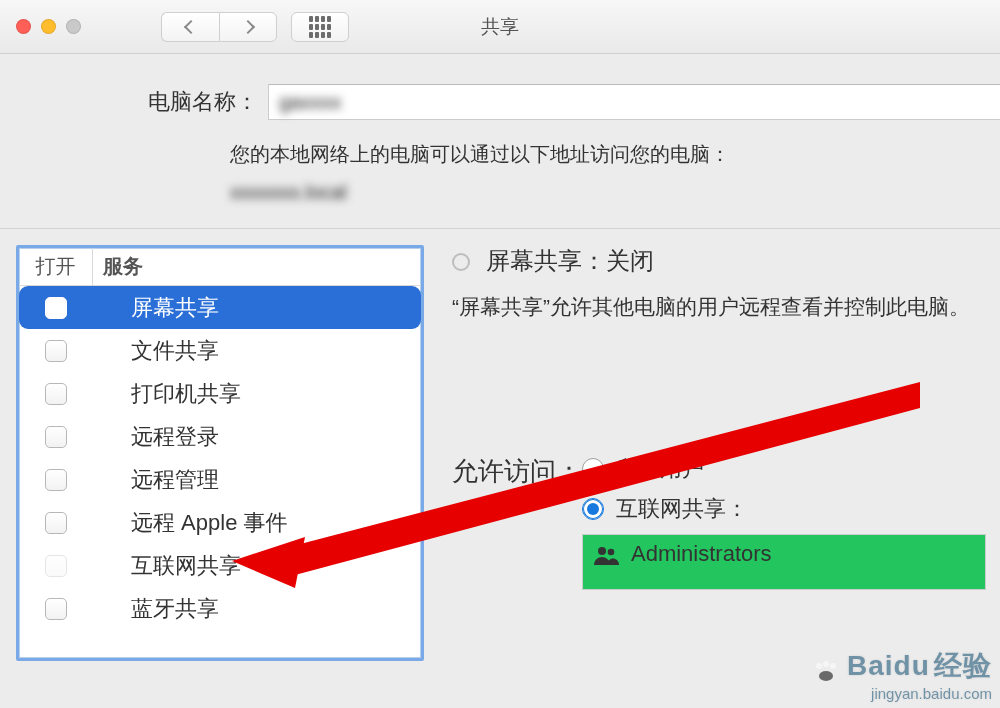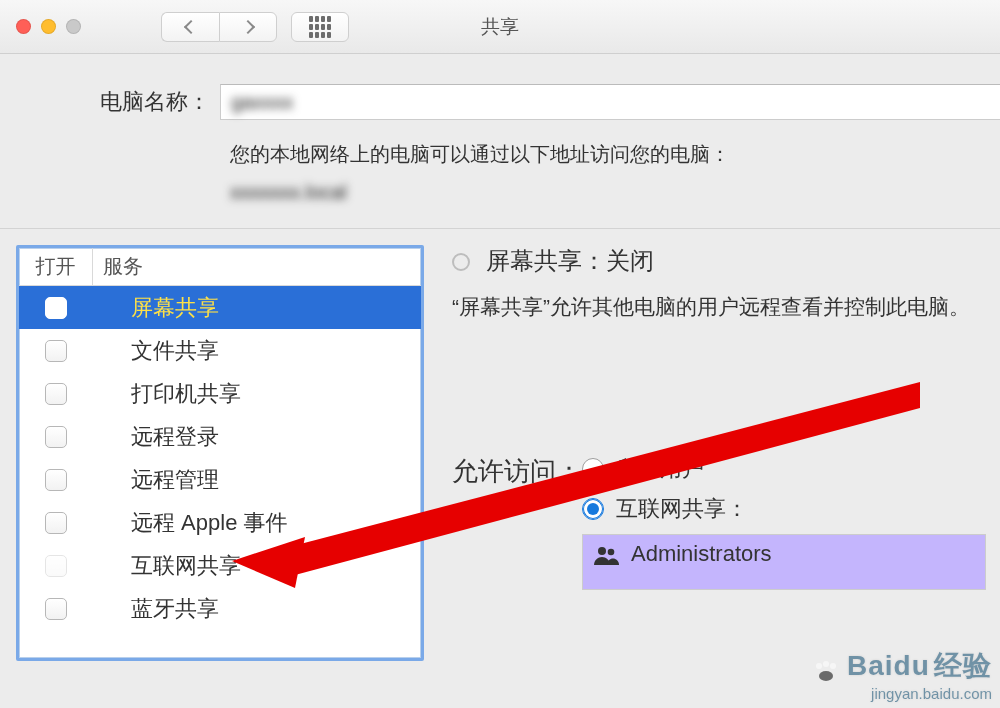--- a/index.html
+++ b/index.html
@@ -18,54 +18,54 @@
   .segpair .segbtn:last-child { border-top-left-radius:0; border-bottom-left-radius:0;}
   .chev { width:10px; height:10px; border-left:2px solid #8a8a8a; border-bottom:2px solid #8a8a8a; }
   .chev.left { transform: rotate(45deg); }
   .chev.right{ transform: rotate(-135deg); }
   .grid9 { width:22px; height:22px; display:grid; grid-template-columns:repeat(4,1fr); grid-template-rows:repeat(3,1fr); gap:2px;}
   .grid9 span{ background:#6c6c6c; border-radius:1px;}
   .wtitle { position:absolute; left:0; right:0; text-align:center; font-size:19px; color:#555; pointer-events:none; }
   
   .upper { padding: 30px 0 20px 0; }
   .row1 { display:flex; align-items:center; }
-  .lbl-cname { width:220px; text-align:right; font-size:22px; color:#333; padding-right:10px; }
+  .lbl-cname { width:220px; text-align:right; font-size:22px; color:#333; padding-right:10px;margin-left:48px; }
   .cname-field { flex:1; margin-right:0; height:36px; border:1px solid #ccc; border-top-color:#bbb; background:#fff; display:flex; align-items:center; padding:0 10px; font-size:20px; color:#444; border-right:none;}
   .blur { filter: blur(4px); color:#222; font-family: Arial; letter-spacing:0px;}
   .hint-block { margin-left:230px; margin-top:18px; font-size:20px; color:#333; line-height:1.6;}
   .addr { margin-top:6px; }
   
   .hr { border:none; border-top:1px solid #d3d3d3; }
   
   .lower { display:flex; padding: 16px 0 0 16px; position:relative; height: 432px;}
   .svc-box { width:408px; border:3px solid #7aa9e8; border-radius:2px; background:#fff; box-shadow:0 0 0 1px #b9d0ec inset; font-size:22px; color:#333; position:relative; z-index:2;}
   .svc-head { display:flex; height:38px; align-items:stretch; border-bottom:1px solid #d9d9d9; font-size:20px; color:#555;}
   .svc-head .col-on{ width:74px; display:flex; align-items:center; justify-content:center; border-right:1px solid #d9d9d9;}
-  .svc-head .col-sv{ flex:1; display:flex; align-items:center; padding-left:10px;}
+  .svc-head .col-sv{ flex:1; display:flex; align-items:center; padding-left:10px;font-weight:bold;}
   .svc-row { display:flex; align-items:center; height:43px; }
-  .svc-row.sel { background:#2a6fd7; color:#fde047; }
+  .svc-row.sel { background:#2a6fd7; color:#ffffff;border-radius:9px; }
   .svc-row .cb { width:74px; display:flex; align-items:center; justify-content:center;}
   .svc-row .cb span{ width:22px; height:22px; border-radius:5px; border:1px solid #b7b7b7; background:linear-gradient(#fff,#f2f2f2); display:inline-block;}
   .svc-row.sel .cb span{ border-color:#fff; background:#fff;}
   .svc-row.dim .cb span{ opacity:.35; }
   .svc-row .nm { flex:1; padding-left:38px;}
   
   .detail { flex:1; padding: 0 14px 0 28px; font-size:22px; color:#333; position:relative; z-index:1;}
   .status-line { display:flex; align-items:center; gap:16px; }
   .status-dot { width:18px; height:18px; border-radius:50%; border:2px solid #bdbdbd; margin-top:2px;}
   .status-text { font-size:24px; }
   .desc { margin-top:14px; font-size:21px; line-height:1.55;}
   .allow { display:flex; margin-top:130px; }
   .allow-lbl { width:130px; font-size:26px; }
   .allow-opts { flex:1; }
   .radio-row { display:flex; align-items:center; gap:12px; font-size:22px; margin-bottom:10px;}
   .radio { width:22px; height:22px; border-radius:50%; border:1px solid #9e9e9e; background:#fff; display:inline-flex; align-items:center; justify-content:center;}
   .radio.checked { border-color:#1779dd; box-shadow:0 0 0 1px #1779dd inset;}
   .radio.checked::after{ content:""; width:12px; height:12px; border-radius:50%; background:#1779dd;}
-  .userlist { margin-top:4px; border:1px solid #ccc; background:#c4b5fd; height:56px; display:flex; align-items:flex-start; padding:6px 10px; font-size:22px;}
+  .userlist { margin-top:4px; border:1px solid #ccc; background:#22c55e; height:56px; display:flex; align-items:flex-start; padding:6px 10px; font-size:22px;}
   .two-ppl { width:28px; height:20px; margin-right:10px; position:relative; top:4px;}
   
   .arrow-svg { position:absolute; left:0; top:0; width:1000px; height:708px; pointer-events:none; z-index:5;}
   
   .wmark { position:absolute; right:8px; bottom:6px; text-align:right; color:#0c4a6e; opacity:.55; font-size:15px; z-index:6; text-shadow:0 0 3px rgba(0,0,0,.2);}
   .wmark .big{ font-size:28px; font-weight:700; letter-spacing:1px;}
   .paw { display:inline-block; vertical-align:middle; margin-right:4px;}
   .paw circle{ fill:#fff; }
 </style>
 </head>

